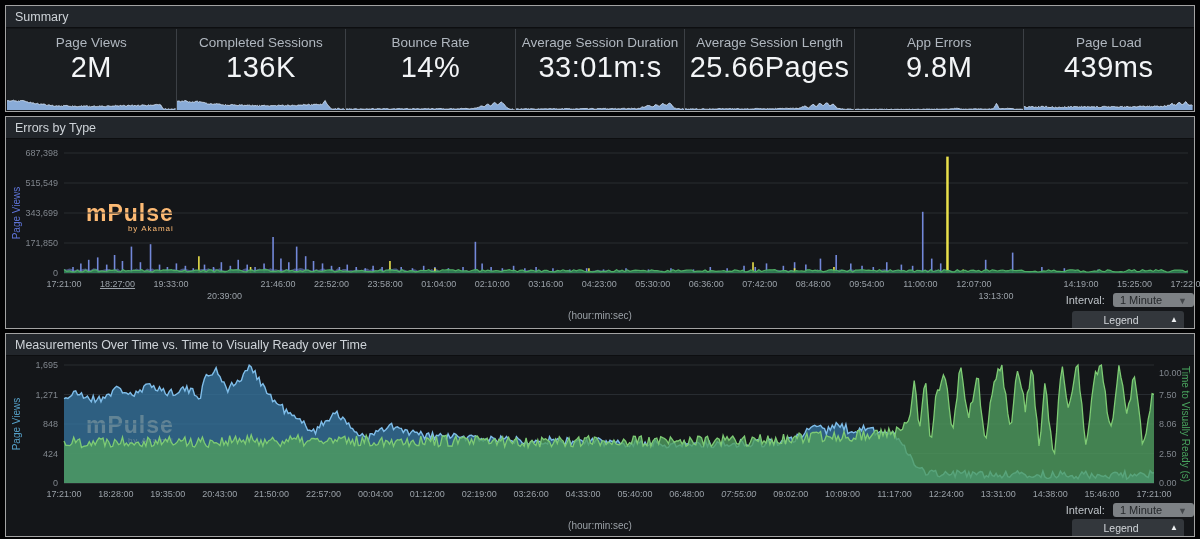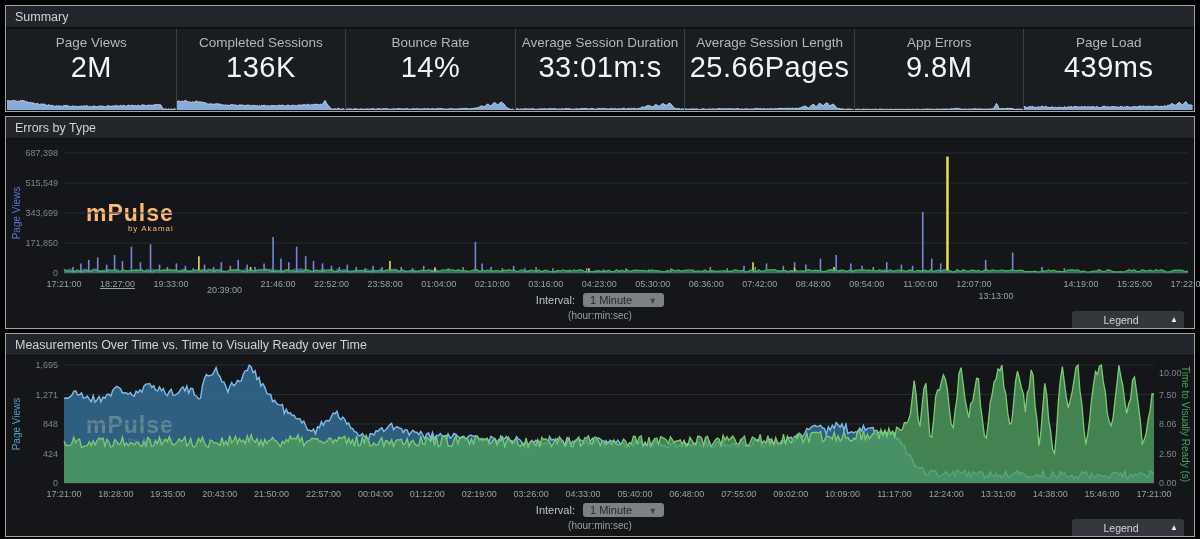--- a/index.html
+++ b/index.html
@@ -20,21 +20,21 @@
   
   .chart-svg { position:absolute; left:0; top:0; }
   .ytick { position:absolute; width:50px; text-align:right; font-size:9px; color:#80868d; }
   .rtick { position:absolute; width:36px; text-align:left; font-size:9px; color:#80868d; }
   .xtick { position:absolute; width:64px; text-align:center; font-size:9px; color:#9aa1a8; }
   .vlabel { position:absolute; white-space:nowrap; font-size:10px; transform:translate(-50%,-50%) rotate(-90deg); }
   .vlabel-r { position:absolute; white-space:nowrap; font-size:10px; transform:translate(-50%,-50%) rotate(90deg); }
   .watermark { position:absolute; pointer-events:none; color:#fdba74;margin-top:45px; }
   .wm1 { font-size:23px; font-weight:bold; letter-spacing:1px; }
   .wm2 { font-size:8px; text-align:right; margin-top:-3px; letter-spacing:1px; }
-  .interval-row { position:absolute; width:100%; text-align:center; font-size:11px; color:#bfc4c9; }
+  .interval-row { position:absolute; width:100%; text-align:right; font-size:11px; color:#bfc4c9; }
   .int-pill { display:inline-block; background:#7d8185; color:#25282b; border-radius:3px;
               padding:1px 7px; margin-left:5px; font-size:11px; cursor:pointer; }
   .int-arrow { display:inline-block; margin-left:16px; color:#43474b; font-size:9px; }
   .unit-row { position:absolute; width:100%; text-align:center; font-size:10px; color:#9aa0a6; }
   .legend-btn { position:absolute; right:10px; bottom:0; width:112px; height:17px; background:#33373c;
                 border:none; border-radius:3px 3px 0 0; color:#d2d6da; font-size:10.5px;
                 font-family:"Liberation Sans", sans-serif; cursor:pointer;
                 display:flex; align-items:center; justify-content:center; gap:0; }
   .legend-btn .lg-text { flex:1; text-align:center; }
   .legend-btn .lg-icon { font-size:8px; color:#eef0f2; margin-right:6px; }
@@ -234,21 +234,21 @@
         <div class="ytick" style="left: 2px; top: 31px;">687,398</div>
         <div class="ytick" style="left: 2px; top: 61px;">515,549</div>
         <div class="ytick" style="left: 2px; top: 91px;">343,699</div>
         <div class="ytick" style="left: 2px; top: 121px;">171,850</div>
         <div class="ytick" style="left: 2px; top: 151px;">0</div>
       </div>
     <div id="err-xticks">
         <div class="xtick" style="left: 26px; top: 162px;">17:21:00</div>
         <div class="xtick" style="left: 79.5238px; top: 162px; text-decoration: underline;">18:27:00</div>
         <div class="xtick" style="left: 133.048px; top: 162px;">19:33:00</div>
-        <div class="xtick" style="left: 186.571px; top: 168px; text-align: center;">20:39:00</div>
+        <div class="xtick" style="left: 186.571px; top: 174px; text-align: center;">20:39:00</div>
         <div class="xtick" style="left: 240.095px; top: 162px;">21:46:00</div>
         <div class="xtick" style="left: 293.619px; top: 162px;">22:52:00</div>
         <div class="xtick" style="left: 347.143px; top: 162px;">23:58:00</div>
         <div class="xtick" style="left: 400.667px; top: 162px;">01:04:00</div>
         <div class="xtick" style="left: 454.19px; top: 162px;">02:10:00</div>
         <div class="xtick" style="left: 507.714px; top: 162px;">03:16:00</div>
         <div class="xtick" style="left: 561.238px; top: 162px;">04:23:00</div>
         <div class="xtick" style="left: 614.762px; top: 162px;">05:30:00</div>
         <div class="xtick" style="left: 668.286px; top: 162px;">06:36:00</div>
         <div class="xtick" style="left: 721.81px; top: 162px;">07:42:00</div>

